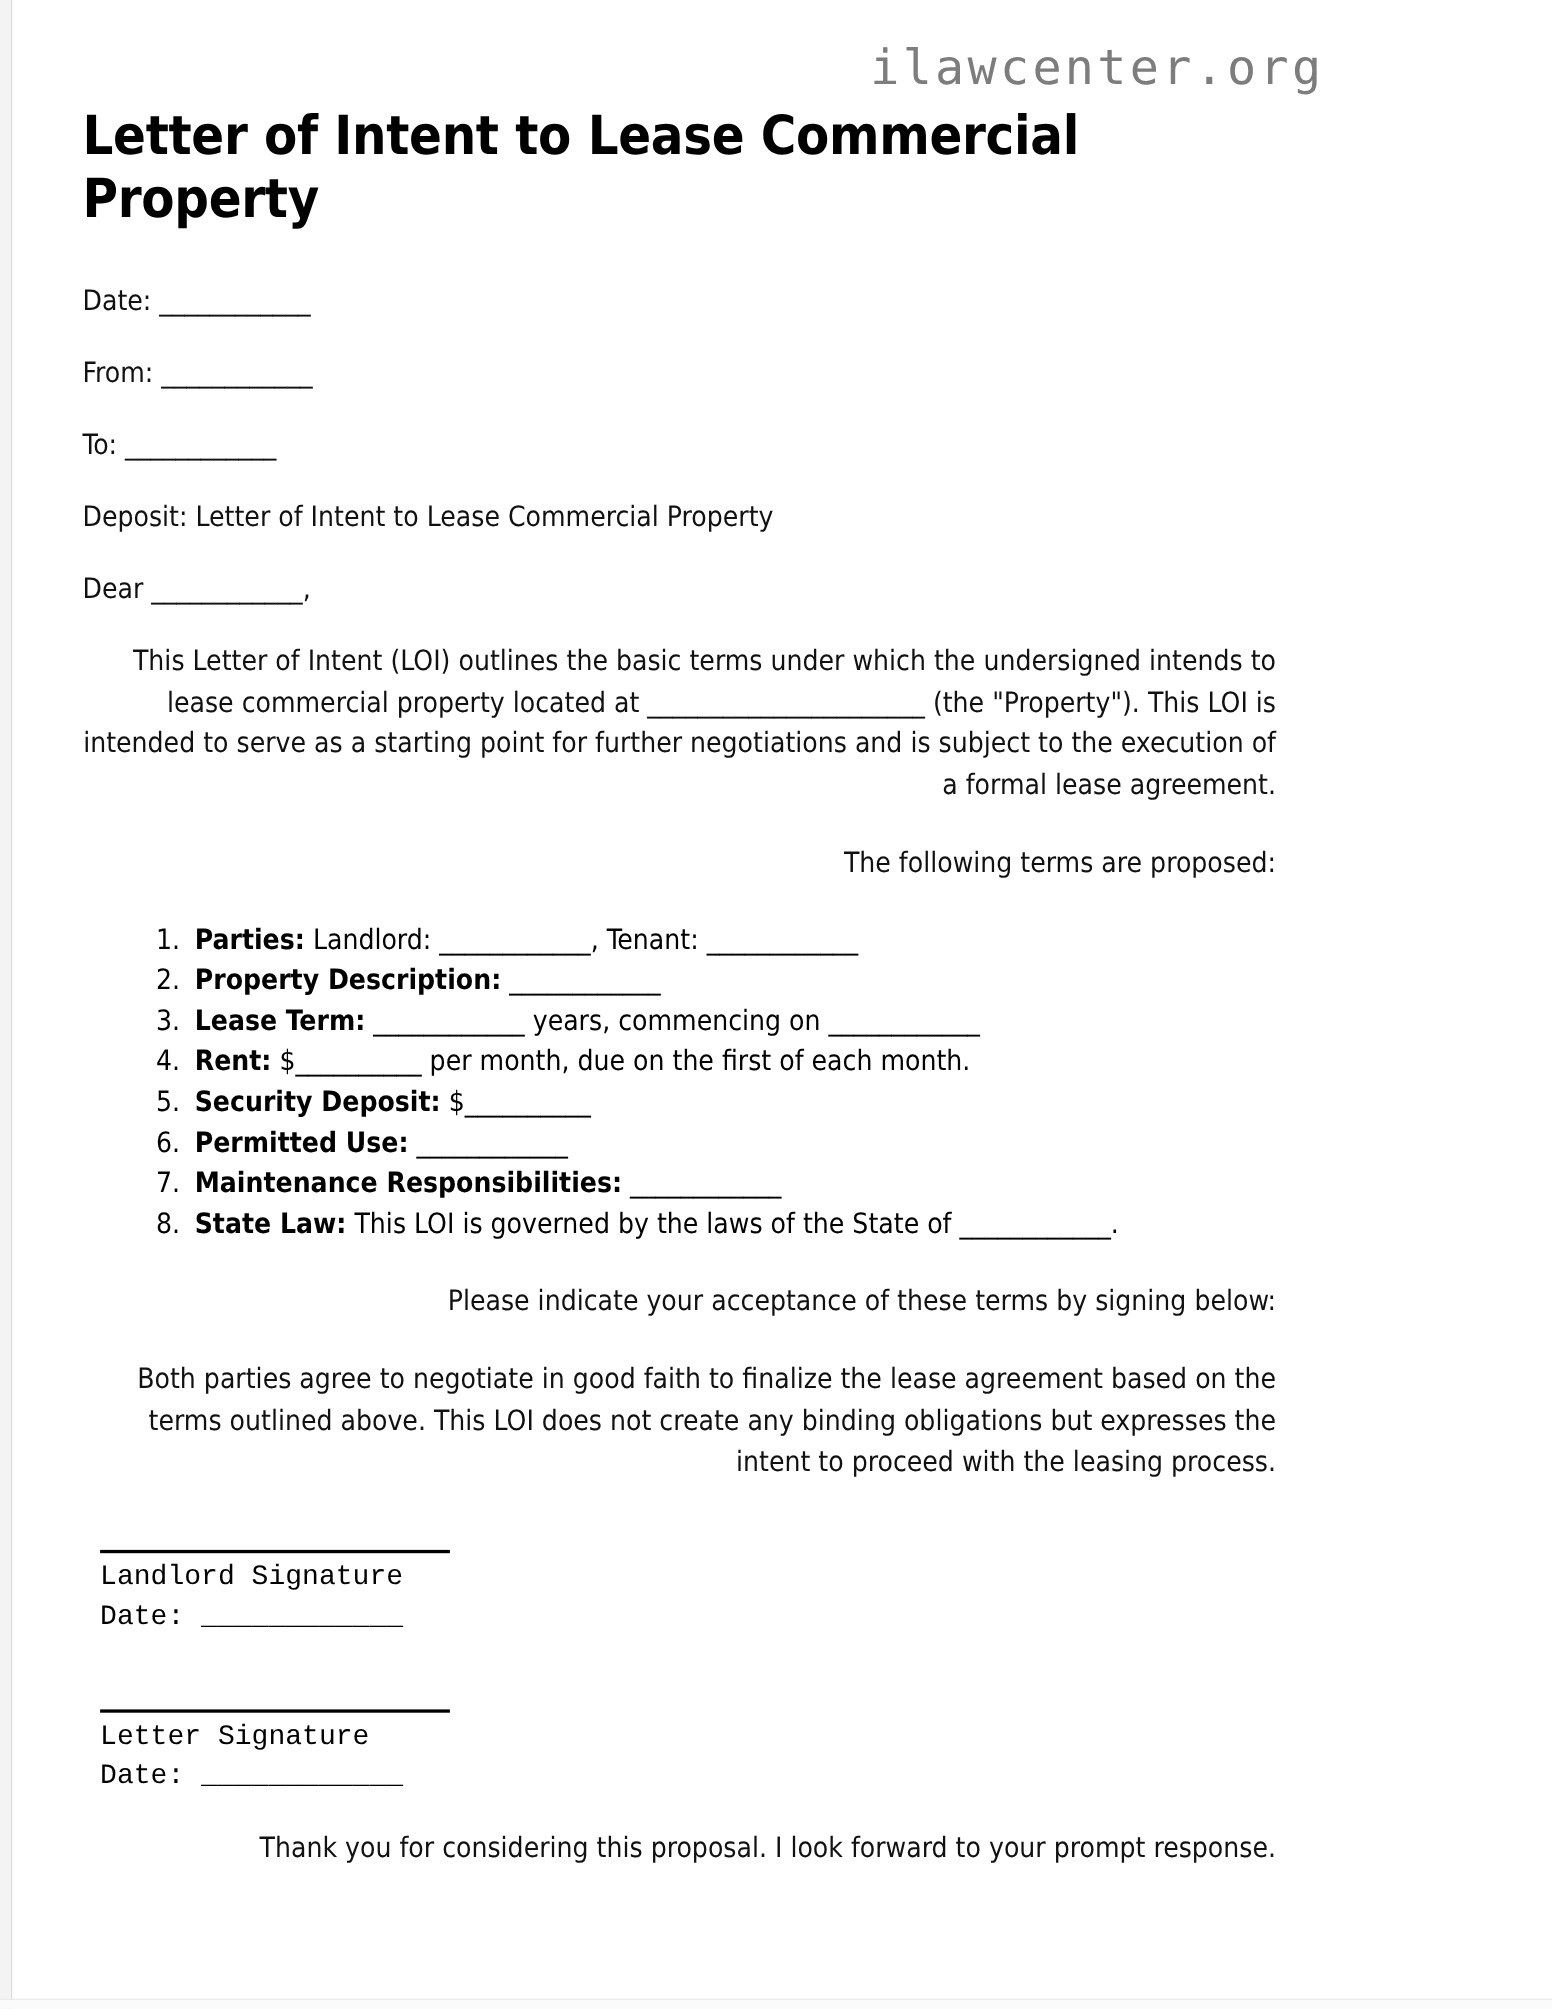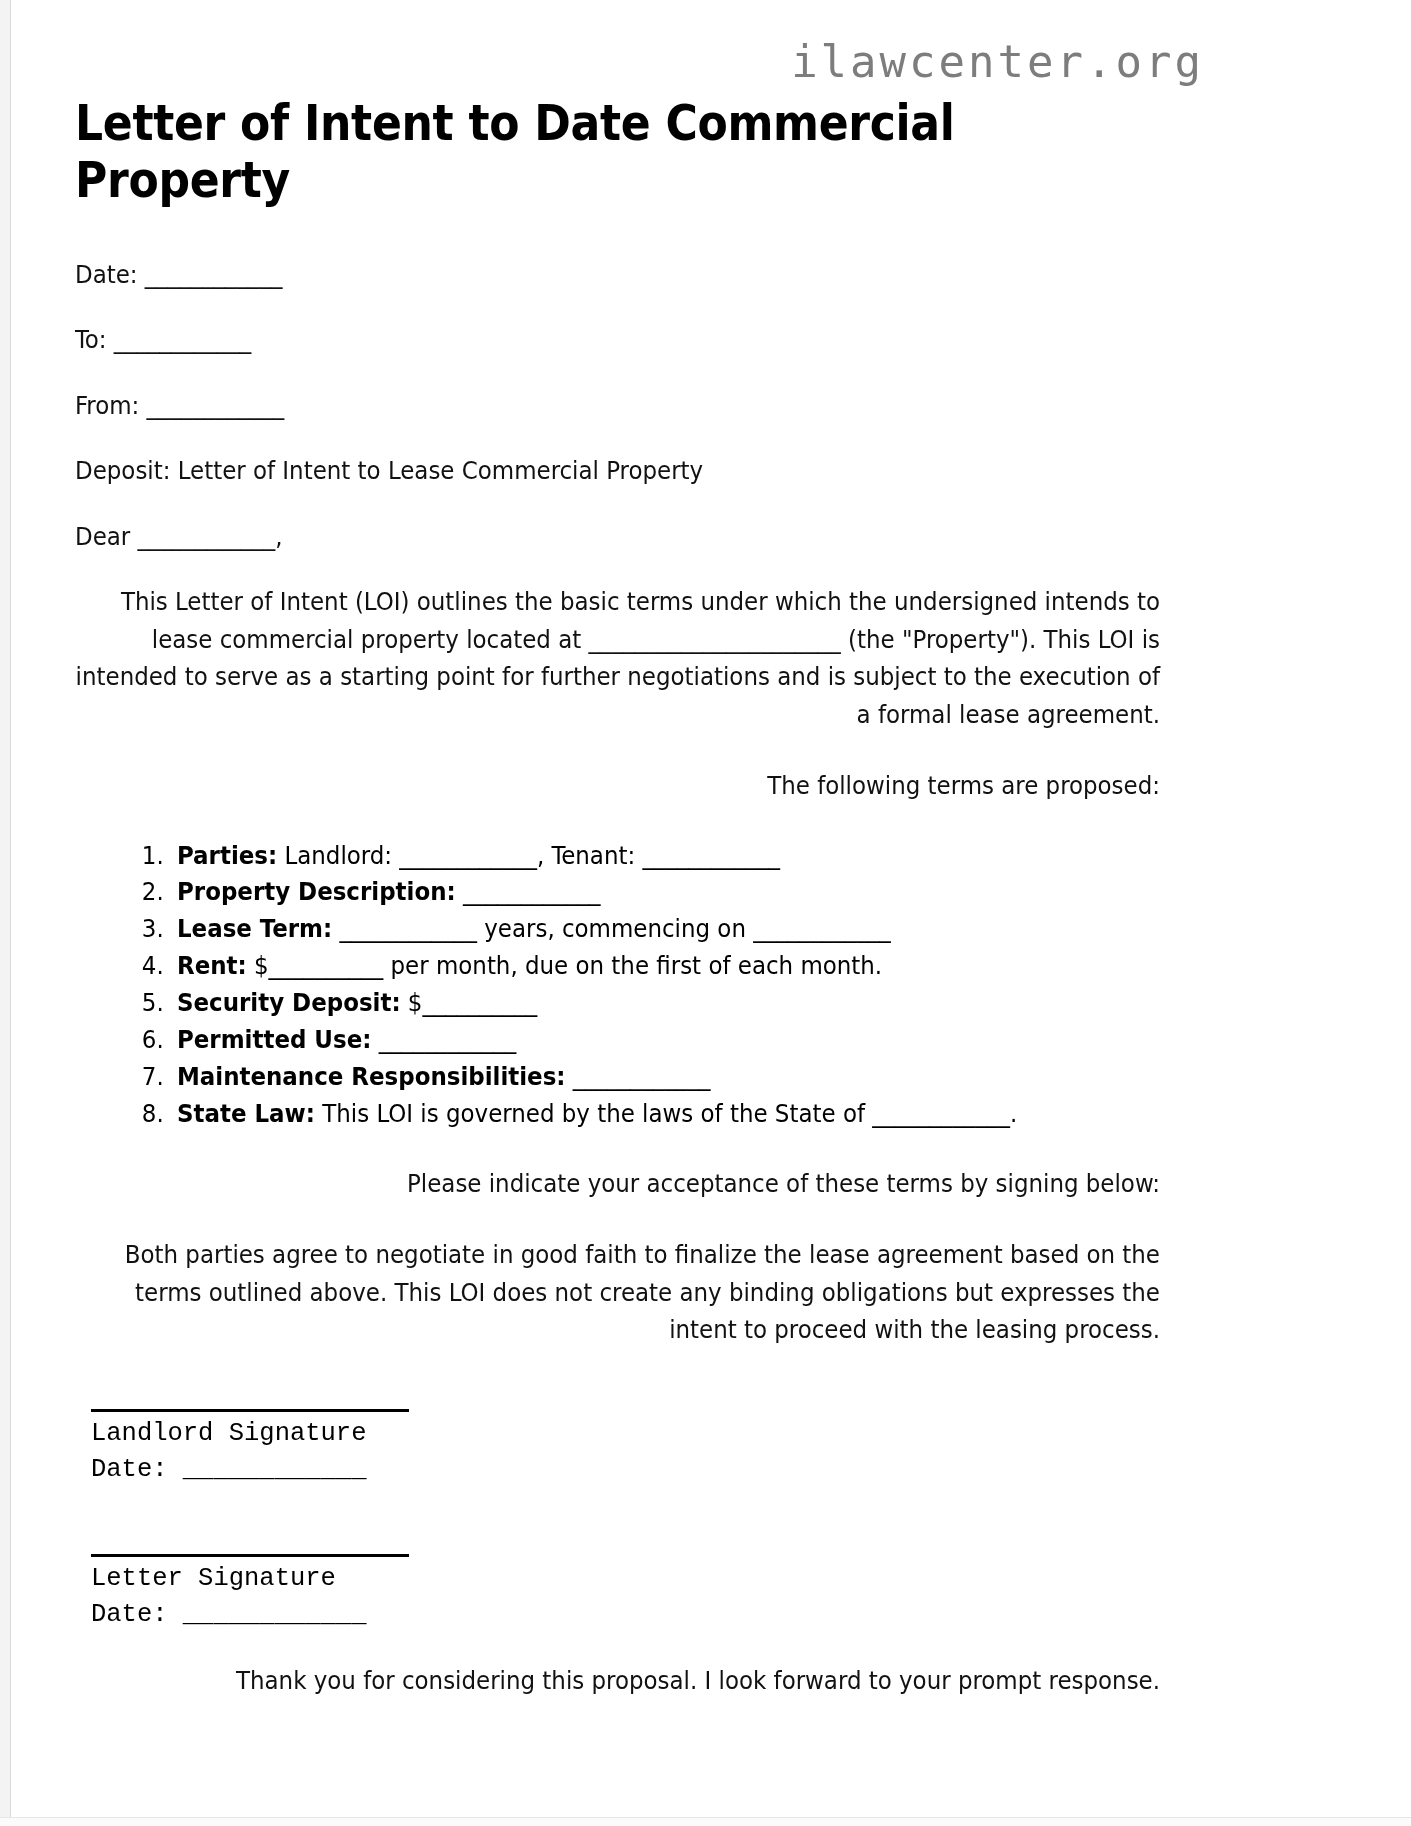--- a/index.html
+++ b/index.html
@@ -128,27 +128,27 @@
 
 <div class="scan-edge-left"></div>
 <div class="scan-edge-bottom"></div>
 
 <div class="page">
 
   <div class="watermark">ilawcenter.org</div>
 
   <div class="content">
 
-    <h1 class="doc-title">Letter of Intent to Date Commercial Property</h1>
+    <h1 class="doc-title">Letter of Intent to Lease Commercial Property</h1>
 
     <p class="line">Date: ____________</p>
 
+    <p class="line">From: ____________</p>
+
     <p class="line">To: ____________</p>
-
-    <p class="line">From: ____________</p>
 
     <p class="line">Deposit: Letter of Intent to Lease Commercial Property</p>
 
     <p class="line">Dear ____________,</p>
 
     <p class="para">This Letter of Intent (LOI) outlines the basic terms under which the undersigned intends to lease commercial property located at ______________________ (the "Property"). This LOI is intended to serve as a starting point for further negotiations and is subject to the execution of a formal lease agreement.</p>
 
     <p class="para">The following terms are proposed:</p>
 
     <ol class="terms">

